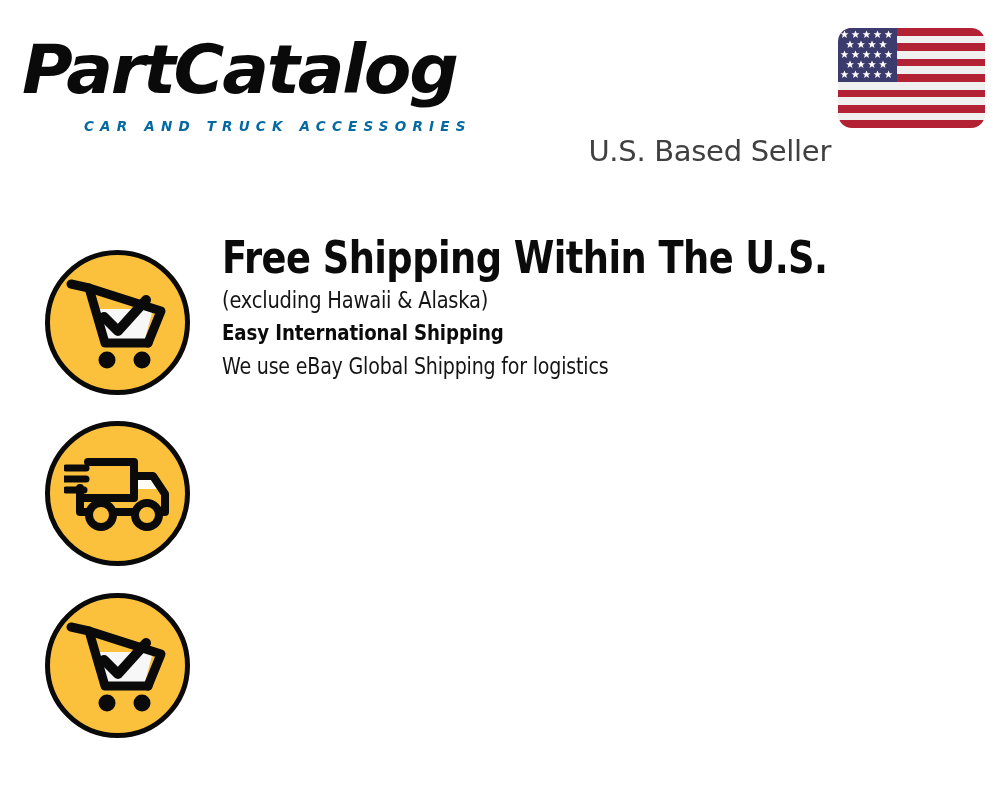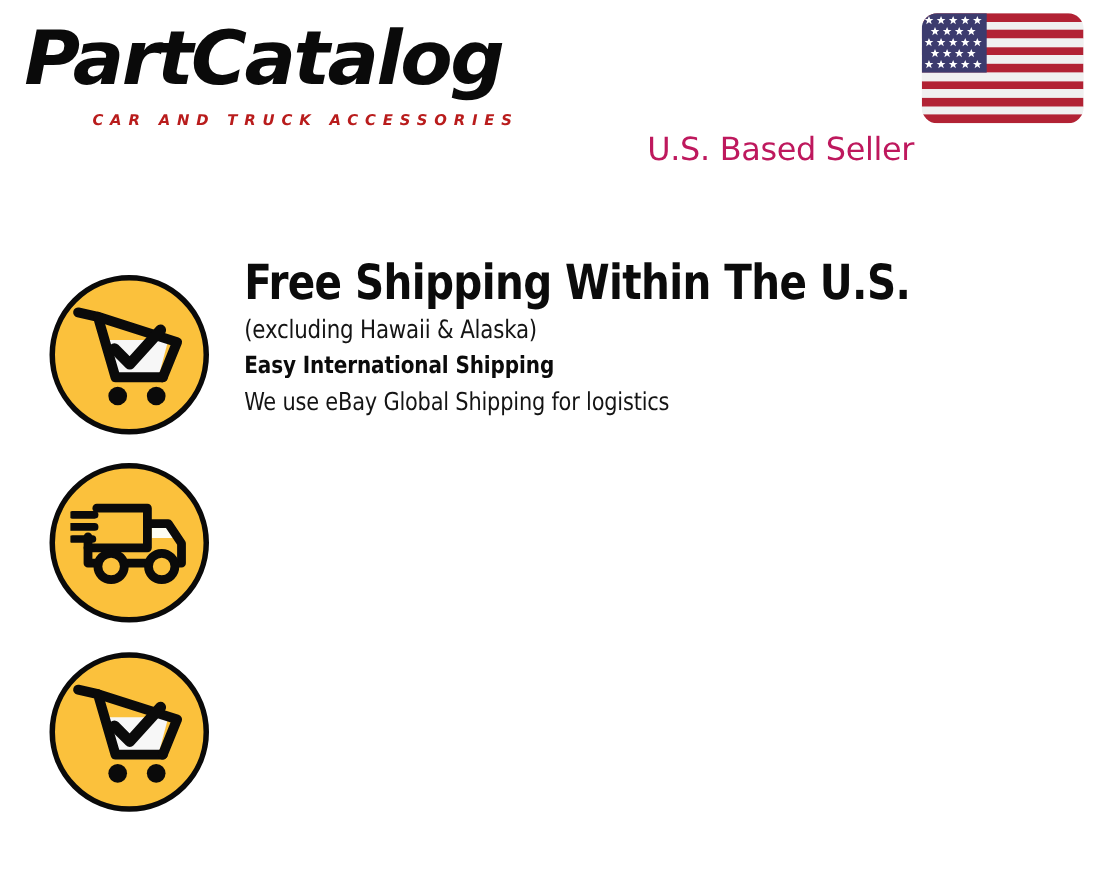--- a/index.html
+++ b/index.html
@@ -13,21 +13,21 @@
     position: relative;
     overflow: hidden;
     font-family: "Liberation Sans", sans-serif;
     color: #111111;
     -webkit-font-smoothing: antialiased;
   }
 
   
   #header {
     position: absolute;
-    left: 0; top: 0;
+    left: 0; top: 16px;
     width: 846px;
     height: 175px;
   }
 
   
   #brand-logo {
     position: absolute;
     left: 22px;
     top: 18px;
     width: 470px;
@@ -47,21 +47,21 @@
   }
   #brand-tagline {
     position: absolute;
     left: 62px;
     top: 84px;
     font-family: "DejaVu Sans", sans-serif;
     font-weight: bold;
     font-style: italic;
     font-size: 13.5px;
     letter-spacing: 6.2px;
-    color: #b91c1c;
+    color: #0369a1;
     white-space: nowrap;
   }
 
   
   #flag-badge {
     position: absolute;
     left: 838px;
     top: 12px;
     width: 147px;
     height: 100px;
@@ -86,21 +86,21 @@
 
   #seller-note {
     position: absolute;
     right: 15px;
     top: 118px;
     font-family: "DejaVu Sans", sans-serif;
     font-weight: 400;
     font-size: 29px;
     line-height: 34px;
     letter-spacing: -0.3px;
-    color: #be185d;
+    color: #404040;
     white-space: nowrap;
     text-align: right;
   }
 
   
   .feature-row {
     position: absolute;
     left: 0;
     width: 936px;
   }

